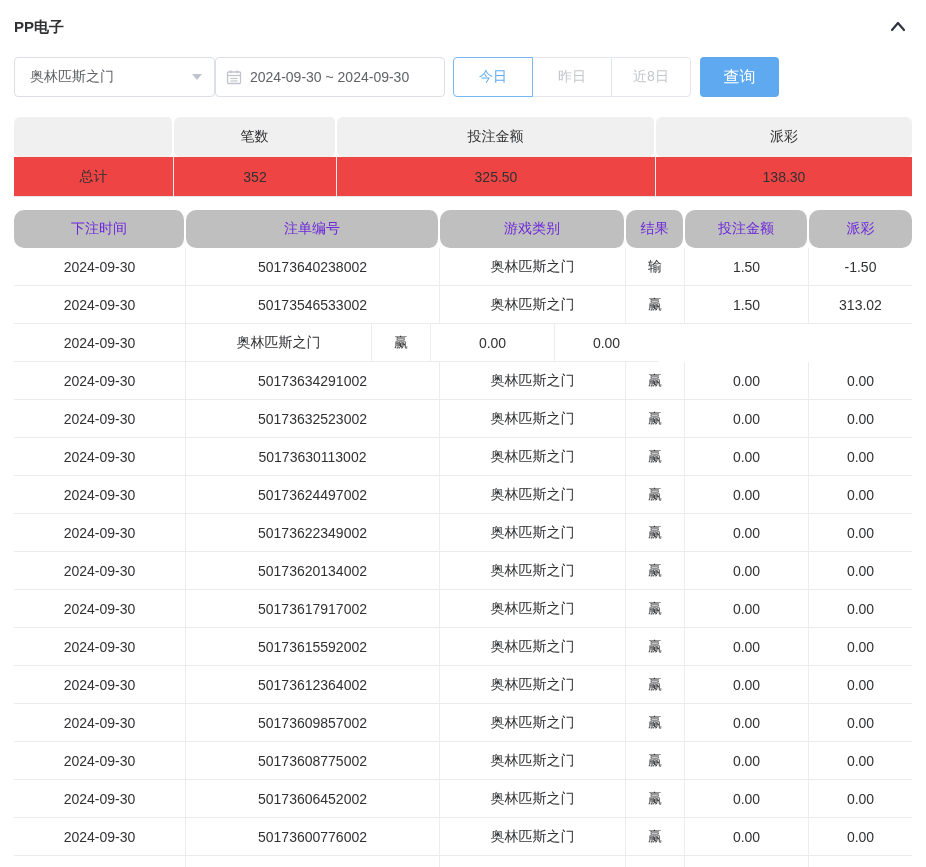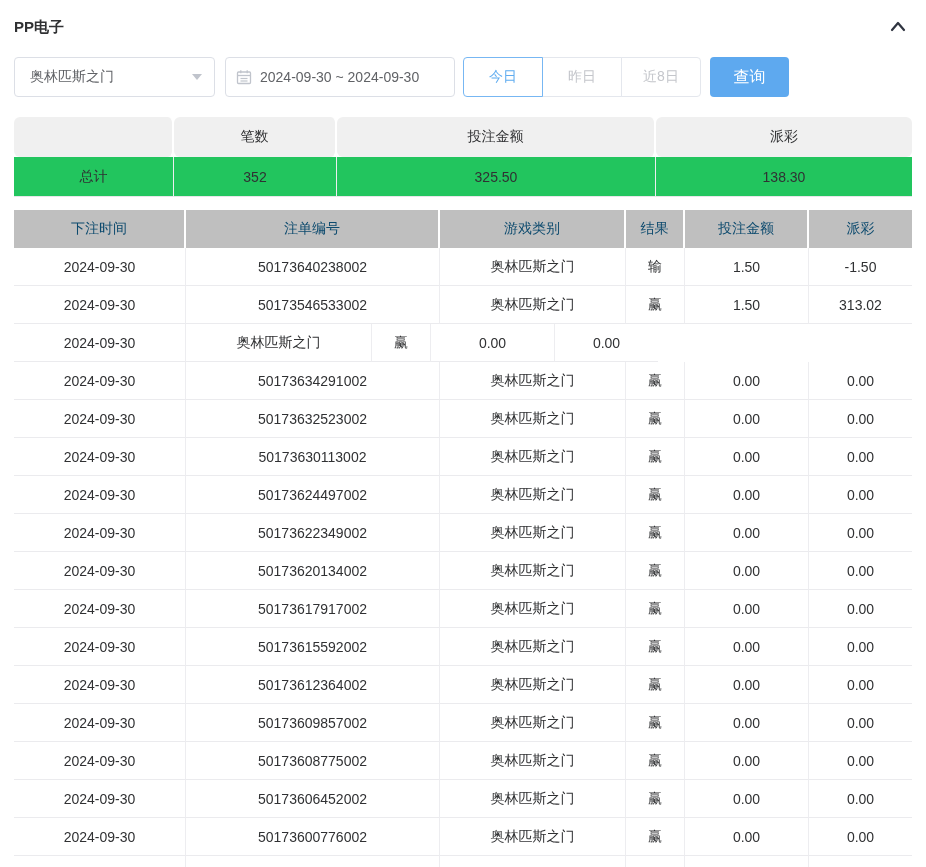--- a/index.html
+++ b/index.html
@@ -18,21 +18,21 @@
     width:201px; height:40px; border:1px solid #dcdfe6; border-radius:4px;
     display:flex; align-items:center; justify-content:space-between;
     padding:0 12px 0 15px; font-size:14px; color:#606266; background:#fff; cursor:pointer;
   }
   .caret-down {
     width:0; height:0; border-left:5px solid transparent; border-right:5px solid transparent;
     border-top:6px solid #c0c4cc;
   }
   .date-box {
     width:230px; height:40px; border:1px solid #dcdfe6; border-radius:4px;
-    display:flex; align-items:center; margin-left:10px;
+    display:flex; align-items:center; 
     padding:0 10px; font-size:14px; color:#606266; background:#fff; cursor:pointer;
   }
   .date-box .cal-icon { margin-right:8px; display:flex; }
   .btn-group { display:flex; margin-left:8px; }
   .qbtn {
     height:40px; width:80px; background:#fff; border:1px solid #e4e7ed;
     font-size:14px; color:#c4c6cb; cursor:pointer;
     font-family:"Liberation Sans","DejaVu Sans",sans-serif;
     text-align:center;
   }
@@ -47,27 +47,27 @@
   }
 
   
   .trow { display:flex; }
   .tcell { display:flex; align-items:center; justify-content:center; font-size:14px; overflow:hidden; white-space:nowrap; }
 
   
   .summary-table { margin-top:20px; width:898px; }
   .summary-table .head .tcell { height:40px; background:#f0f0f0; color:#303133; border-right:2px solid #fff;border-radius:6px; }
   .summary-table .head .tcell:last-child { border-right:none; }
-  .summary-table .body .tcell { height:40px; background:#22c55e; border-right:1px solid #ededf0; border-bottom:1px solid #e6e6e9; }
+  .summary-table .body .tcell { height:40px; background:#ef4444; border-right:1px solid #ededf0; border-bottom:1px solid #e6e6e9; }
   .summary-table .body .tcell:last-child { border-right:none; }
   .s-c0 { width:160px; } .s-c1 { width:163px; } .s-c2 { width:319px; } .s-c3 { width:256px; }
 
   
   .records-table { margin-top:13px; width:898px; }
-  .records-table .head .tcell { height:38px; background:#bfbfbf; color:#0c4a6e; border-right:2px solid #fff; }
+  .records-table .head .tcell { height:38px; background:#bfbfbf; color:#6d28d9; border-right:2px solid #fff;border-radius:10px; }
   .records-table .head .tcell:last-child { border-right:none; }
   .records-table .row .tcell { height:38px; background:#fff; border-right:1px solid #ededf0; border-bottom:1px solid #ebebee; color:#303133; }
   .records-table .row .tcell:last-child { border-right:none; }
   .r-c0 { width:172px; } .r-c1 { width:254px; } .r-c2 { width:186px; }
   .r-c3 { width:59px; }  .r-c4 { width:124px; } .r-c5 { width:103px; }
   .tcell.negative { color:#f56c6c; }
   .row.partial .tcell { height:38px; border-bottom:none; }
 </style>
 </head>
 <body>

